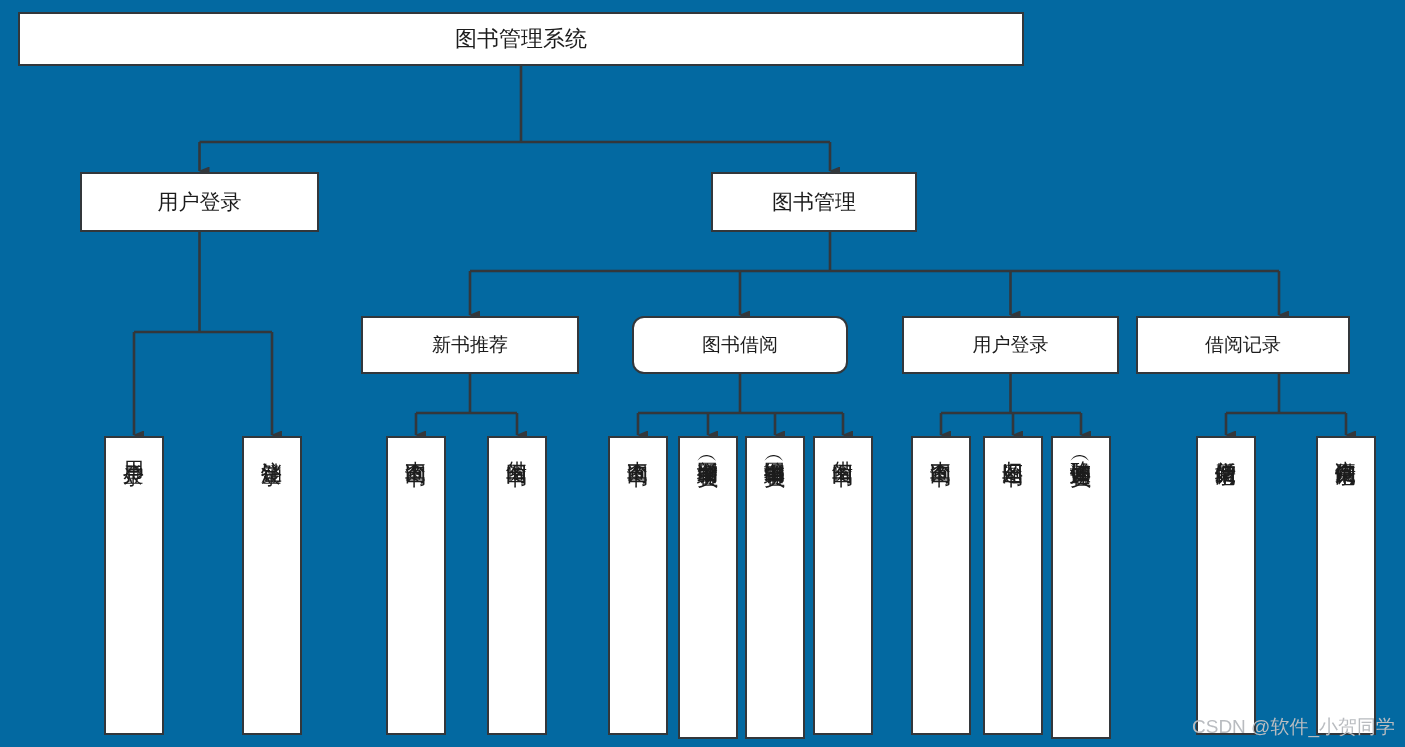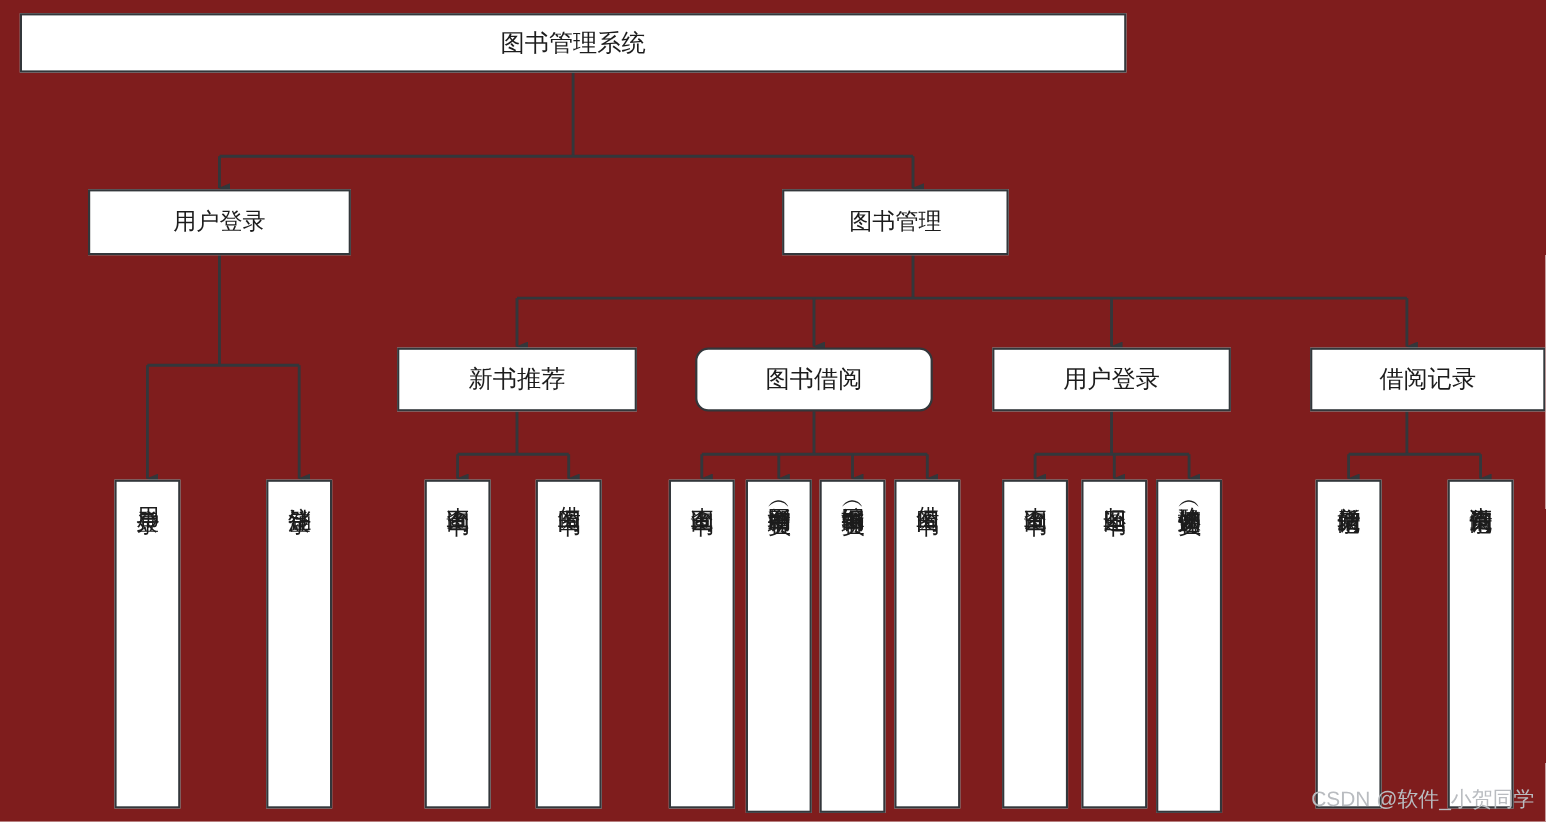--- a/index.html
+++ b/index.html
@@ -8,21 +8,21 @@
     padding: 0;
     background: #ffffff;
   }
   body {
     font-family: "Liberation Sans", "DejaVu Sans", sans-serif;
   }
   #diagram-root {
     position: relative;
     width: 1405px;
     height: 747px;
-    background: #7f1d1d;
+    background: #0369a1;
     overflow: hidden;
   }
   #edges-layer {
     position: absolute;
     left: 0;
     top: 0;
     width: 1405px;
     height: 747px;
     pointer-events: none;
   }
@@ -37,21 +37,21 @@
     color: #1c1c1c;
     z-index: 2;
   }
   .node.level-root {
     font-size: 22px;
   }
   .node.level-2 {
     font-size: 21px;
   }
   .node.level-3 {
-    font-size: 22px;
+    font-size: 19px;
   }
   .node.leaf {
     font-size: 21px;
     align-items: flex-start;
     justify-content: center;
     padding-top: 6px;
   }
   .node-label {
     line-height: 1.28;
     white-space: nowrap;
@@ -134,21 +134,21 @@
       </div>
       <div class="node level-3" style="left: 361px; top: 316px; width: 218px; height: 58px;">
         <span class="node-label">新书推荐</span>
       </div>
       <div class="node level-3" style="left: 632px; top: 316px; width: 216px; height: 58px; border-radius: 12px;">
         <span class="node-label">图书借阅</span>
       </div>
       <div class="node level-3" style="left: 902px; top: 316px; width: 217px; height: 58px;">
         <span class="node-label">用户登录</span>
       </div>
-      <div class="node level-3" style="left: 1191px; top: 316px; width: 214px; height: 58px;">
+      <div class="node level-3" style="left: 1136px; top: 316px; width: 214px; height: 58px;">
         <span class="node-label">借阅记录</span>
       </div>
       <div class="node leaf" style="left: 104px; top: 436px; width: 60px; height: 299px;">
         <span class="node-label">用户登录</span>
       </div>
       <div class="node leaf" style="left: 242px; top: 436px; width: 60px; height: 299px;">
         <span class="node-label">注销登录</span>
       </div>
       <div class="node leaf" style="left: 386px; top: 436px; width: 60px; height: 299px;">
         <span class="node-label">查询图书</span>

